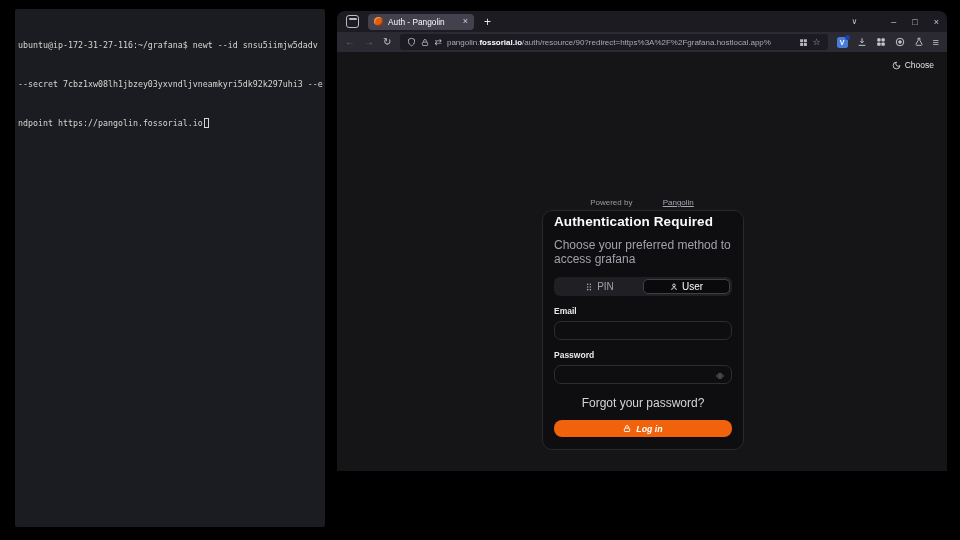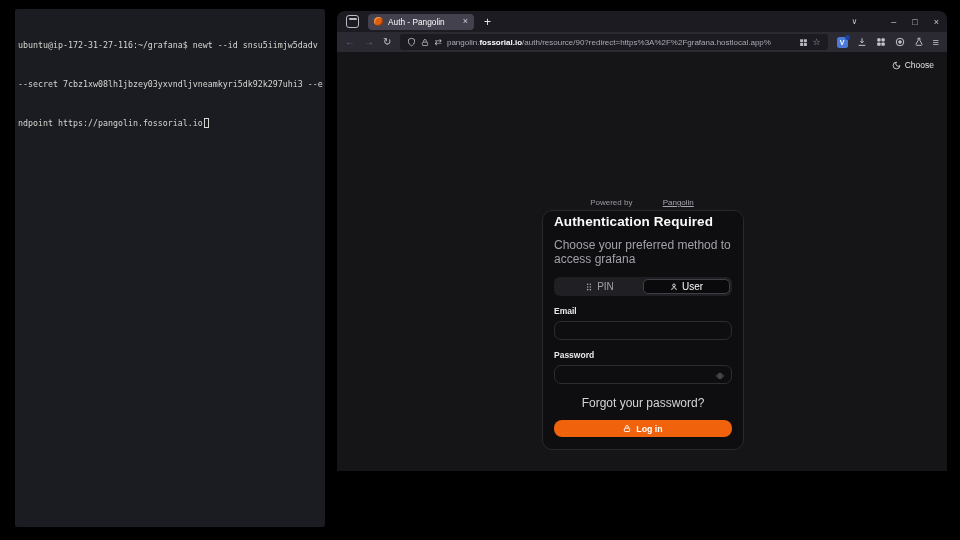--- a/index.html
+++ b/index.html
@@ -113,21 +113,21 @@
   .pw-wrap { position:relative; }
   .eye-btn { position:absolute; right:7px; top:50%; transform:translateY(-38%);
     color:#8f8f98; background:none; border:none; line-height:0; cursor:pointer; }
 
   .forgot { text-align:center; font-size:12px; color:#d4d4d8;
     margin-top:12px; cursor:pointer; }
   .login-btn {
     margin-top:10px; width:100%; height:17px; border:none; border-radius:8px;
     background:#f1620d; color:#fff; font-size:8.8px; font-weight:700;
     display:flex; align-items:center; justify-content:center; gap:5px;
-    cursor:pointer; font-family:"Liberation Sans", sans-serif;
+    cursor:pointer; font-family:"Liberation Sans", sans-serif;font-style:italic;
   }
 </style>
 </head>
 <body>
 
 <div class="terminal">
   <div>ubuntu@ip-172-31-27-116:~/grafana$ newt --id snsu5iimjw5dadv</div>
   <div>--secret 7cbz1xw08lh1jbzey03yxvndljvneamkyri5dk92k297uhi3 --e</div>
   <div><span>ndpoint https://pangolin.fossorial.io</span><span class="term-cursor"></span></div>
 </div>

